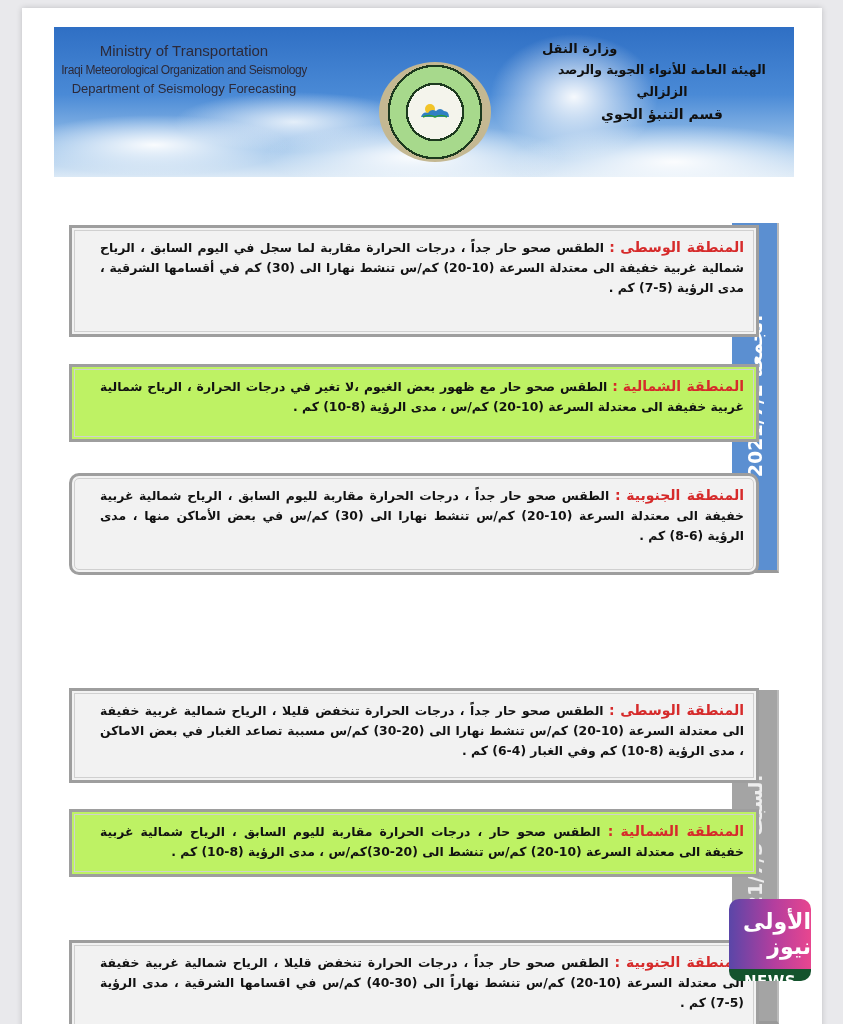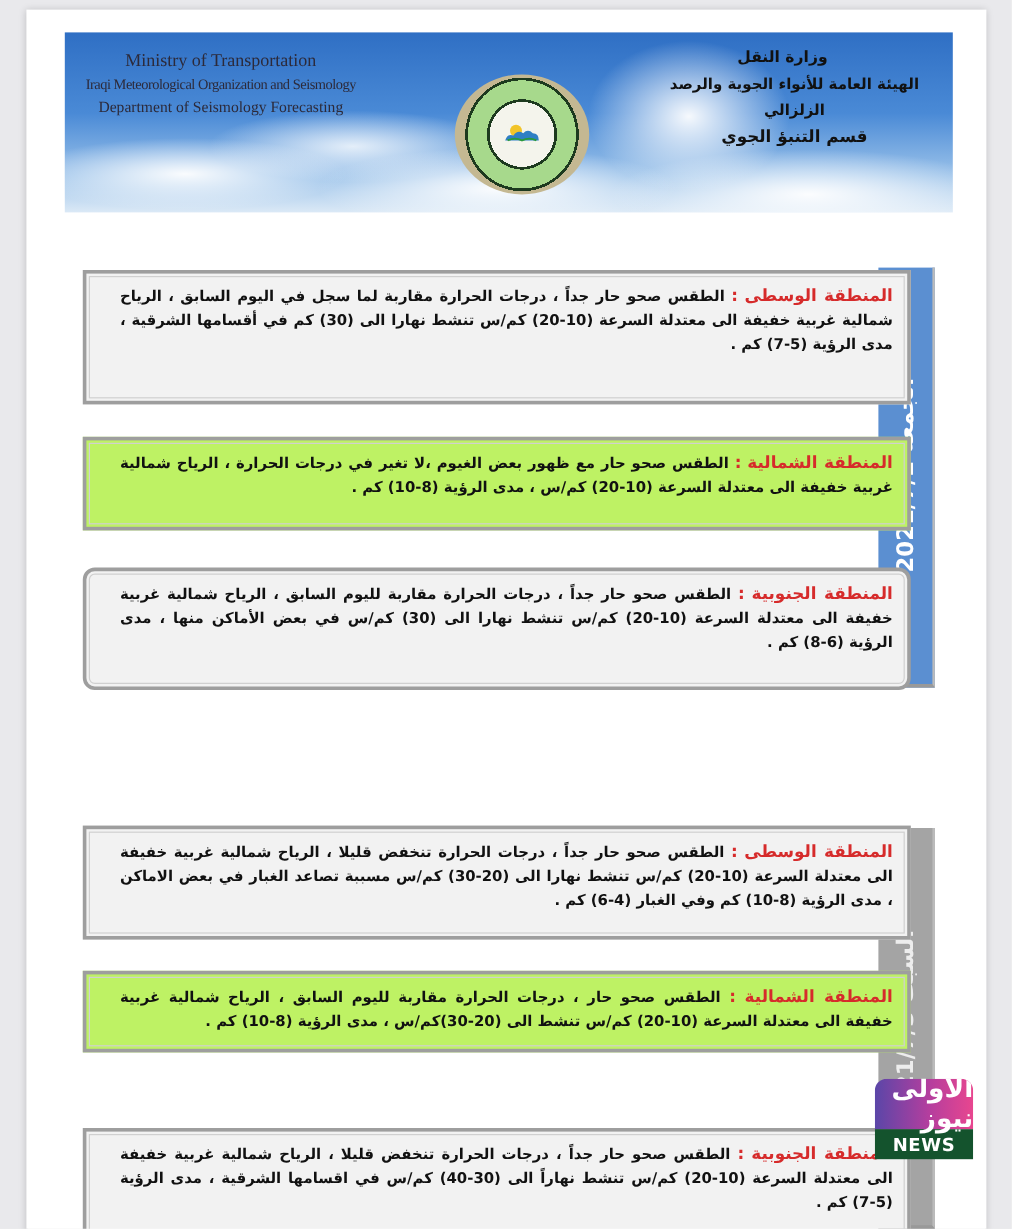--- a/index.html
+++ b/index.html
@@ -19,31 +19,31 @@
     background:
       radial-gradient(ellipse 120px 90px at 520px 70px, rgba(255,255,255,0.95), rgba(255,255,255,0) 70%),
       radial-gradient(ellipse 180px 40px at 100px 118px, rgba(255,255,255,0.95), rgba(255,255,255,0) 75%),
       radial-gradient(ellipse 200px 45px at 360px 130px, rgba(255,255,255,0.95), rgba(255,255,255,0) 75%),
       radial-gradient(ellipse 220px 50px at 620px 135px, rgba(255,255,255,0.95), rgba(255,255,255,0) 75%),
       radial-gradient(ellipse 160px 40px at 240px 95px, rgba(240,246,252,0.9), rgba(255,255,255,0) 75%),
       linear-gradient(180deg, #2f6fc4 0%, #4a8ad6 45%, #9cc3ea 80%, #dbe9f6 100%);
   }
   .banner-en {
     position: absolute; left: 0; top: 14px; width: 260px; text-align: center;
-    font-family: Liberation Serif, serif; color: #2c2a3a;
+    font-family: Liberation Sans, sans-serif; color: #2c2a3a;
   }
   .banner-en .l1 { font-size: 15px; line-height: 20px; }
   .banner-en .l2 { font-size: 12px; line-height: 18px; letter-spacing: -0.4px; }
   .banner-en .l3 { font-size: 13px; line-height: 20px; }
 
   .banner-ar {
     position: absolute; right: 12px; top: 12px; width: 240px; text-align: center;
     direction: rtl; font-family: "DejaVu Sans", sans-serif; font-weight: bold; color: #111;
   }
-  .banner-ar .l1 { font-size: 13px; line-height: 20px; padding-right: 20px; text-align: center; }
+  .banner-ar .l1 { font-size: 13px; line-height: 20px; padding-right: 20px; text-align: left; }
   .banner-ar .l2 { font-size: 12.5px; line-height: 22px; }
   .banner-ar .l3 { font-size: 14px; line-height: 22px; }
 
   .emblem {
     position: absolute; left: 325px; top: 35px; width: 112px; height: 100px;
     border-radius: 50%;
     background: radial-gradient(circle, #f4f4ec 0 36%, #1d3a1f 36% 39%, #a7d98c 39% 60%, #1d3a1f 60% 63%, #c4b892 63% 78%, #8a8062 78% 82%, rgba(0,0,0,0) 82%);
   }
   .emblem-cloud {
     position: absolute; left: 40px; top: 40px; width: 32px; height: 18px;
@@ -77,21 +77,21 @@
   .fbox.blue { background: #bef264; }
   .fbox .region { color: #d62b2b; font-size: 14px; }
   .fbox .sep { color: #d62b2b; font-size: 14px; }
 
   
   .logo {
     position: absolute; left: 729px; top: 899px; width: 82px; height: 82px;
     border-radius: 10px; overflow: hidden;
   }
   .logo .top {
-    height: 42px;
+    height: 70px;
     background: linear-gradient(90deg, #5a46a8 0%, #b43e9e 55%, #e8468f 100%);
     display: flex; align-items: center; justify-content: center;
     color: #fff; font-weight: bold; font-size: 22px; direction: rtl;
   }
   .logo .bottom {
     height: 25px; background: #14532d;
     display: flex; align-items: center; justify-content: center;
     color: #fff; font-weight: bold; font-size: 15px; letter-spacing: 0.5px;
   }
 </style>

